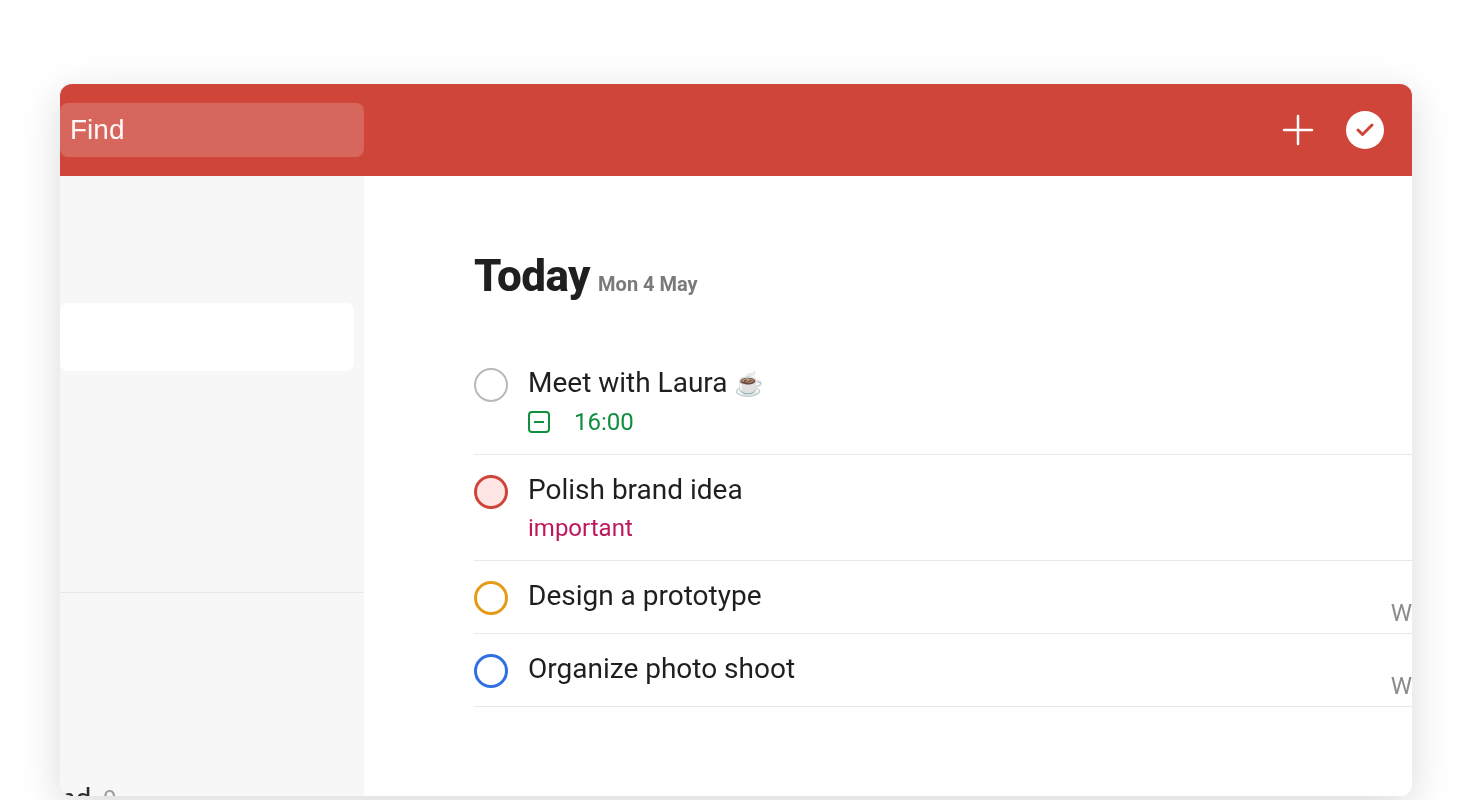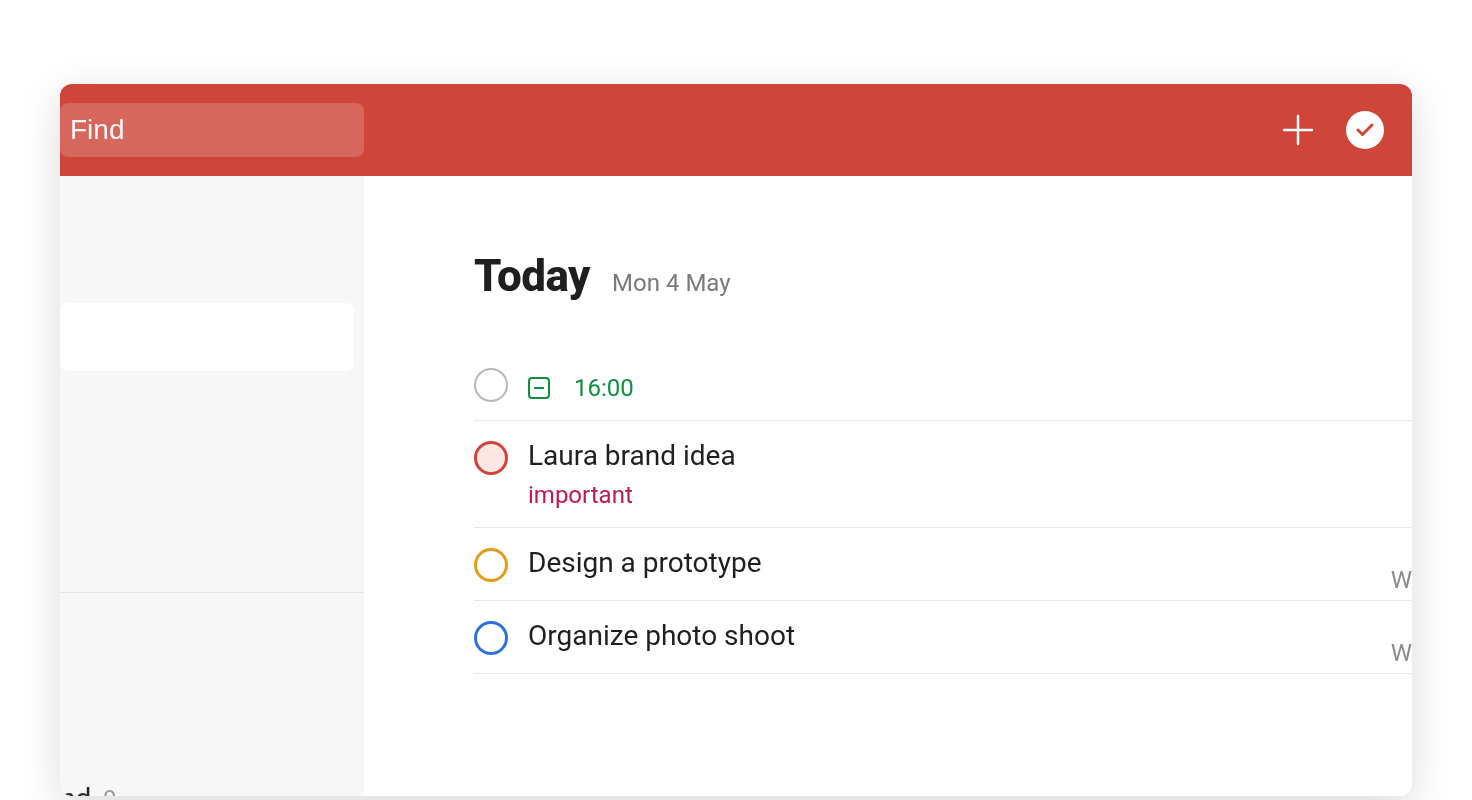--- a/index.html
+++ b/index.html
@@ -107,24 +107,24 @@
     margin-bottom: 46px;
   }
   .title {
     font-size: 44px;
     font-weight: 800;
     color: #1f1f1f;
     letter-spacing: -0.5px;
     text-align: center;
   }
   .date {
-    font-size: 24px;
+    font-size: 20px;
     color: #7a7a7a;
-    margin-left: 22px;
-    font-weight: 400;
+    margin-left: 8px;
+    font-weight: 700;
   }
   .task {
     display: flex;
     align-items: flex-start;
     padding: 18px 0 18px 0;
     border-bottom: 1px solid #e8e8e8;
     position: relative;
   }
   .task:first-of-type { padding-top: 0; }
   .task-check {
@@ -213,31 +213,34 @@
 
     <div class="main">
       <div class="title-row">
         <div class="title">Today</div>
         <div class="date">Mon 4 May</div>
       </div>
 
       <div class="task">
         <div class="task-check"></div>
         <div class="task-body">
+          <div class="task-title">
+            <span>Meet with Laura </span><span class="emoji">☕</span>
+          </div>
           <div class="task-meta time">
             <span class="cal-icon"></span>
             <span>16:00</span>
           </div>
         </div>
       </div>
 
       <div class="task">
         <div class="task-check priority-red"></div>
         <div class="task-body">
-          <div class="task-title">Laura brand idea</div>
+          <div class="task-title">Polish brand idea</div>
           <div class="task-meta note">important</div>
         </div>
       </div>
 
       <div class="task">
         <div class="task-check priority-orange"></div>
         <div class="task-body">
           <div class="task-title">Design a prototype</div>
         </div>
         <div class="project-letter">W</div>

